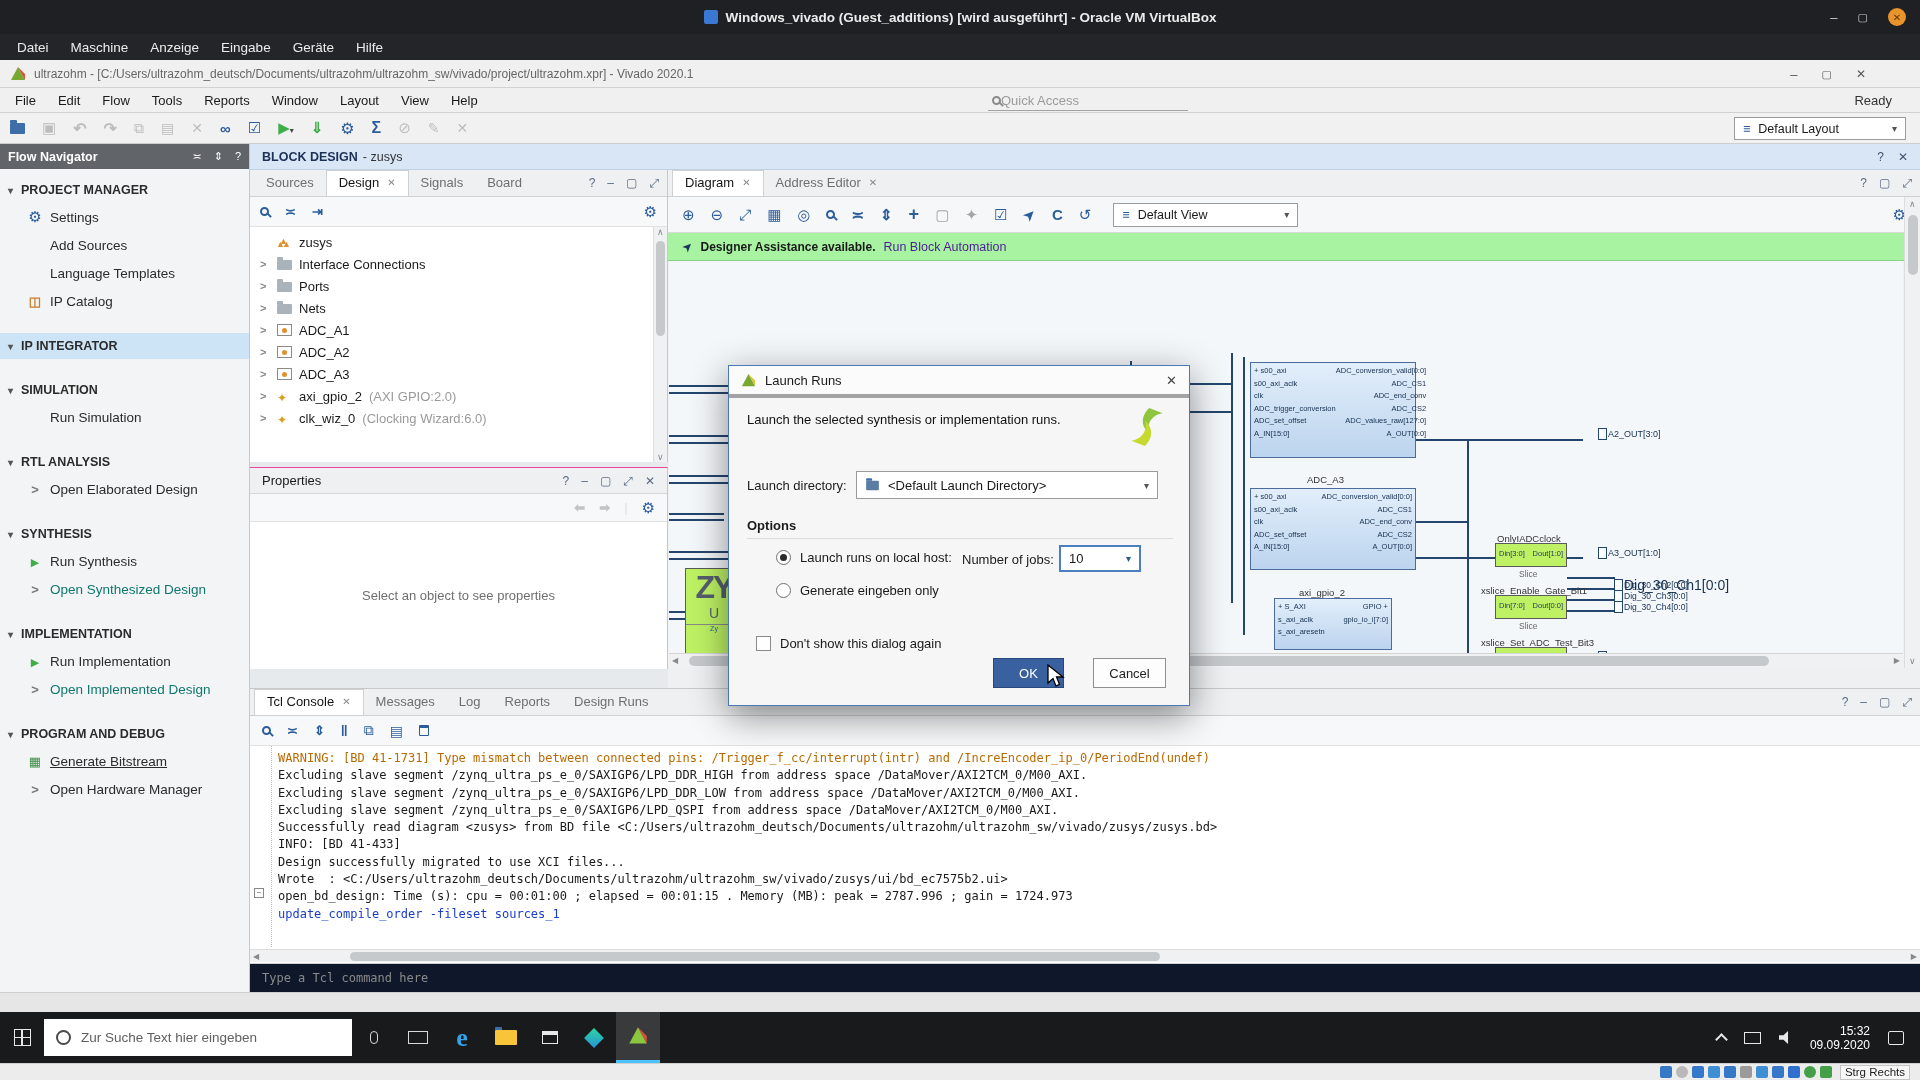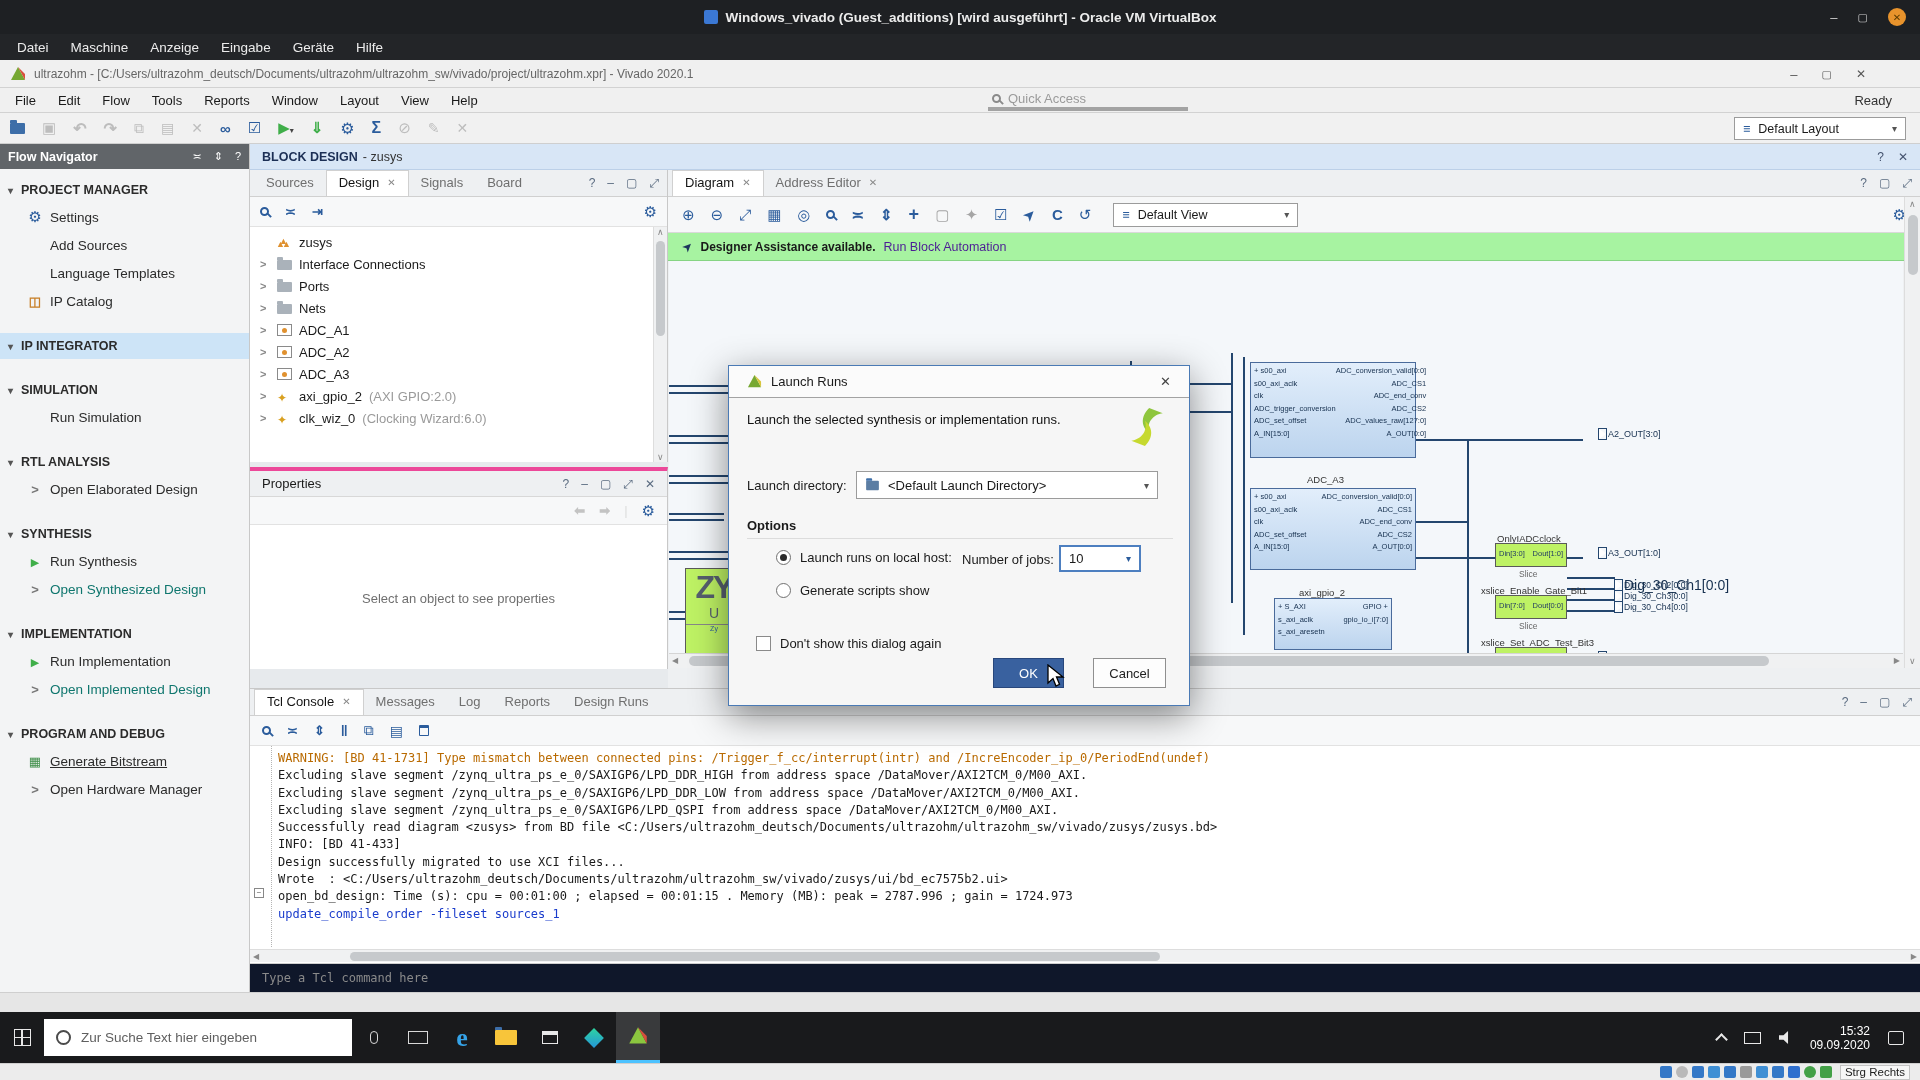--- a/index.html
+++ b/index.html
@@ -133,21 +133,21 @@
       <div class="menu-item">File</div>
       <div class="menu-item">Edit</div>
       <div class="menu-item">Flow</div>
       <div class="menu-item">Tools</div>
       <div class="menu-item">Reports</div>
       <div class="menu-item">Window</div>
       <div class="menu-item">Layout</div>
       <div class="menu-item">View</div>
       <div class="menu-item">Help</div>
     </div>
-  <div class="abs hrow" style="left:988px;top:2px;width:200px;height:21px;border-bottom:4px solid #a3a3a3;gap:7px;padding-left:4px">
+  <div class="abs hrow" style="left:988px;top:2px;width:200px;height:21px;border-bottom:1px solid #a3a3a3;padding-left:4px">
     <span class="mag grey"></span>
     <span style="color:#9a9a9a">Quick Access</span>
   </div>
   <span class="abs" style="right:28px;top:5px;color:#333">Ready</span>
 </div>
 
 <div class="abs" style="left:0;top:113px;width:1920px;height:31px;background:#f1f1f1;border-bottom:1px solid #cfcfcf;display:flex;align-items:center;padding-left:10px;gap:17px">
   <span class="icfold"></span>
   <span class="ic" style="color:#bdbdbd;font-size:15px">▣</span>
   <span class="ic" style="color:#bdbdbd;font-size:16px;font-weight:bold">↶</span>
@@ -389,21 +389,21 @@
         <span class="tr-suffix">(Clocking Wizard:6.0)</span>
       </div>
     </div>
   <div class="abs sb-v" style="right:0;top:57px;width:14px;height:235px">
     <span class="gup abs" style="left:3px;top:0;font-size:9px;color:#888"></span>
     <div class="sb-thumb abs" style="left:2px;top:14px;width:9px;height:95px"></div>
     <span class="gdn abs" style="left:3px;bottom:0;font-size:9px;color:#888"></span>
   </div>
 </div>
 
-<div class="abs" style="left:250px;top:467px;width:418px;height:202px;background:#fff;border-right:1px solid #c8c8c8;border-top:4px solid #ec4899">
+<div class="abs" style="left:250px;top:467px;width:418px;height:202px;background:#fff;border-right:1px solid #c8c8c8;border-top:1px solid #ec4899">
   <div class="hrow" style="height:26px;background:#eef0f2;border-bottom:1px solid #d8d8d8;padding:0 12px">
     <span>Properties</span>
     <div style="margin-left:auto;display:flex;gap:12px;color:#5a6b80;font-size:12px">
       <span class="gq"></span>
       <span class="gmin"></span>
       <span class="gsq"></span>
       <span class="gpop"></span>
       <span class="gx"></span>
     </div>
   </div>
@@ -698,21 +698,21 @@
     <span class="glt abs" style="left:3px;top:2px;font-size:8px;color:#888"></span>
     <div class="sb-thumb abs" style="left:100px;top:2px;height:9px;width:810px"></div>
     <span class="ggt abs" style="right:3px;top:2px;font-size:8px;color:#888"></span>
   </div>
   <div class="abs hrow" style="left:0;top:274px;width:1670px;height:29px;border-top:1px solid #cfcfcf;background:#0f172a;padding-left:12px">
     <span style="font-family:'DejaVu Sans Mono',monospace;font-size:12px;color:#8a8a8a">Type a Tcl command here</span>
   </div>
 </div>
 
 <div class="abs" style="left:728px;top:365px;width:462px;height:341px;background:#f6f6f6;border:1px solid #4a7ab5;box-shadow:0 10px 34px rgba(0,0,0,.45);z-index:50">
-  <div class="hrow" style="height:32px;background:#fbfbfb;border-bottom:1px solid #a3a3a3;padding:0 18px;gap:9px">
+  <div class="hrow" style="height:32px;background:#fbfbfb;border-bottom:4px solid #a3a3a3;padding:0 12px;gap:9px">
     <svg width="15" height="15" viewBox="0 0 16 16">
         <polygon points="1,14 15,14 8,1" fill="#76a832"></polygon>
         <polygon points="8,1 15,14 15,8" fill="#d9c53c"></polygon>
       </svg>
     <span style="font-size:13px">Launch Runs</span>
     <span class="gx" style="margin-left:auto;color:#444;font-size:13px"></span>
   </div>
   <div class="abs" style="left:18px;top:46px;font-size:13px;color:#111">Launch the selected synthesis or implementation runs.</div>
   <svg class="abs" style="left:396px;top:40px" width="42" height="42" viewBox="0 0 40 40">
     <path d="M23 2 C14 11 16 20 23 26 C20 16 27 8 36 7 Z" fill="#8fc63e"></path>
@@ -730,21 +730,21 @@
     <span class="radio on"></span>
     <span style="font-size:13px">Launch runs on local host:</span>
   </div>
   <div class="abs" style="left:233px;top:186px;font-size:13px">Number of jobs:</div>
   <div class="abs combo" style="left:330px;top:179px;width:82px;height:27px;border:2px solid #4d7fc0">
     <span style="font-size:13px">10</span>
     <span class="cv gchev" style="color:#2b5c9c"></span>
   </div>
   <div class="abs hrow" style="left:47px;top:217px;gap:9px">
     <span class="radio"></span>
-    <span style="font-size:13px">Generate scripts show</span>
+    <span style="font-size:13px">Generate eingeben only</span>
   </div>
   <div class="abs hrow" style="left:27px;top:270px;gap:9px">
     <span class="chk"></span>
     <span style="font-size:13px">Don't show this dialog again</span>
   </div>
   <div class="abs dlg-btn" style="left:264px;top:292px;width:71px;height:30px;background:#39619f;border:1px solid #28477c;color:#fff">OK</div>
   <div class="abs dlg-btn" style="left:364px;top:292px;width:73px;height:30px;background:#fdfdfd;border:1px solid #8f8f8f;color:#222">Cancel</div>
 </div>
 
 <svg class="abs" style="left:1046px;top:664px;z-index:60" width="20" height="24" viewBox="0 0 20 24">

